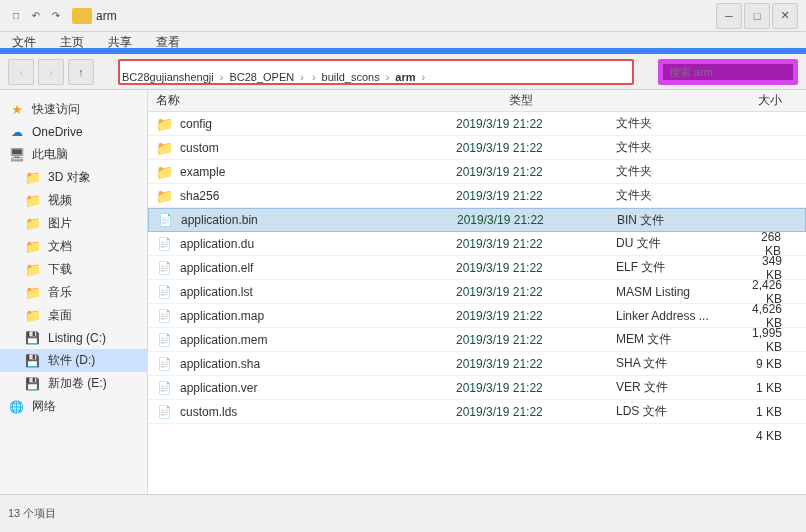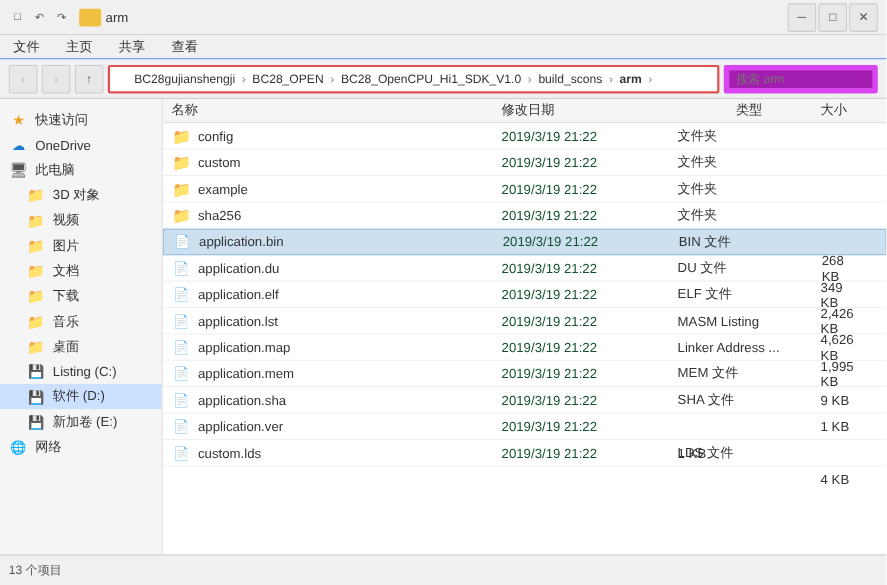--- a/index.html
+++ b/index.html
@@ -50,23 +50,22 @@
     .title-text {
       font-size: 12px;
       color: #333;
     }
 
     
     .menu-bar {
       background: #f0f0f0;
       height: 22px;
       display: flex;
-      align-items: center;
       padding: 0 8px;
-      border-bottom: 1px solid #3b82f6;
+      border-bottom: 6px solid #3b82f6;
       gap: 16px;
     }
     .menu-item {
       font-size: 12px;
       color: #333;
       cursor: pointer;
       padding: 2px 4px;
     }
 
     
@@ -95,23 +94,23 @@
     .nav-btn.disabled { color: #bbb; cursor: default; }
 
     
     .address-bar {
       flex: 1;
       height: 26px;
       border: 2px solid #e05050;
       border-radius: 2px;
       background: #fff;
       display: flex;
-      align-items: center;
-      padding: 0 22px;
-      margin: 0 0;
+      align-items: flex-end;
+      padding: 0 2px;
+      margin: 0 20px;
       gap: 4px;
       overflow: hidden;
     }
     .address-crumb {
       color: #333;
       font-size: 11px;
       white-space: nowrap;
       display: flex;
       align-items: center;
     }
@@ -190,21 +189,21 @@
       padding: 2px 8px;
       border-bottom: 1px solid #e0e0e0;
       background: #f5f5f5;
       position: sticky;
       top: 0;
       z-index: 1;
     }
     .col-name { flex: 0 0 300px; font-size: 12px; color: #333; font-weight: normal; cursor: pointer; }
     .col-date { flex: 0 0 160px; font-size: 12px; color: #333; cursor: pointer; }
     .col-type { flex: 0 0 130px; font-size: 12px; color: #333; cursor: pointer; text-align: center; }
-    .col-size { flex: 1; font-size: 12px; color: #333; cursor: pointer; text-align: left; padding-right: 16px; }
+    .col-size { flex: 1; font-size: 12px; color: #333; cursor: pointer; text-align: right; padding-right: 16px; }
 
     .file-row {
       display: flex;
       align-items: center;
       padding: 2px 8px;
       height: 24px;
       cursor: pointer;
       border-bottom: 1px solid #f0f0f0;
     }
     .file-row.selected { background: #cce0f0; border: 1px solid #99c0e0; }
@@ -226,25 +225,25 @@
       align-items: center;
       justify-content: center;
       flex-shrink: 0;
     }
     .folder-file-icon { color: #f0c040; font-size: 14px; }
     .file-generic-icon { color: #aaa; font-size: 12px; }
     .file-doc-icon { color: #0070c0; font-size: 12px; }
 
     .file-date-cell { flex: 0 0 160px; font-size: 12px; color: #14532d; }
     .file-type-cell { flex: 0 0 130px; font-size: 12px; color: #333; }
-    .file-size-cell { flex: 1; font-size: 12px; color: #333; padding-right: 16px; margin-top: 48px; }
+    .file-size-cell { flex: 1; font-size: 12px; color: #333; text-align: right; padding-right: 16px; margin-top: 48px; }
 
     
     .status-bar {
-      height: 28px;
+      height: 38px;
       background: #f0f0f0;
       border-top: 1px solid #d0d0d0;
       display: flex;
       align-items: center;
       padding: 0 8px;
       font-size: 11px;
       color: #555;
     }
   </style>
 </head>
@@ -279,23 +278,20 @@
   <div class="nav-btn">↑</div>
   <div class="address-bar">
     <span class="address-crumb">
       <span>BC28gujianshengji</span>
     </span>
     <span class="address-sep">›</span>
     <span class="address-crumb">
       <span>BC28_OPEN</span>
     </span>
     <span class="address-sep">›</span>
-    <span class="address-crumb">
-      <span>BC28_OpenCPU_Hi1_SDK_V1.0</span>
-    </span>
     <span class="address-sep">›</span>
     <span class="address-crumb">
       <span>build_scons</span>
     </span>
     <span class="address-sep">›</span>
     <span class="address-crumb active">
       <span>arm</span>
     </span>
     <span class="address-sep">›</span>
   </div>
@@ -379,21 +375,20 @@
         <span>网络</span>
       </div>
 
     </div>
   </div>
 
   <div class="file-list">
 
     <div class="file-list-header">
       <div class="col-name">名称</div>
-      <div class="col-date">修改日期</div>
       <div class="col-type">类型</div>
       <div class="col-size">大小</div>
     </div>
 
     <div id="file-rows-container">
         <div class="file-row">
     <div class="file-name-cell">
       <div class="file-icon">
               <span class="folder-file-icon">📁</span>
             </div>
@@ -514,20 +509,21 @@
     <div class="file-size-cell">1 KB</div>
   </div>
         <div class="file-row">
     <div class="file-name-cell">
       <div class="file-icon">
               <span class="file-generic-icon">📄</span>
             </div>
       <span>application.ver</span>
     </div>
     <div class="file-date-cell">2019/3/19 21:22</div>
+    <div class="file-type-cell">VER 文件</div>
     <div class="file-size-cell">1 KB</div>
   </div>
         <div class="file-row">
     <div class="file-name-cell">
       <div class="file-icon">
               <span class="file-generic-icon">📄</span>
             </div>
       <span>custom.lds</span>
     </div>
     <div class="file-date-cell">2019/3/19 21:22</div>

